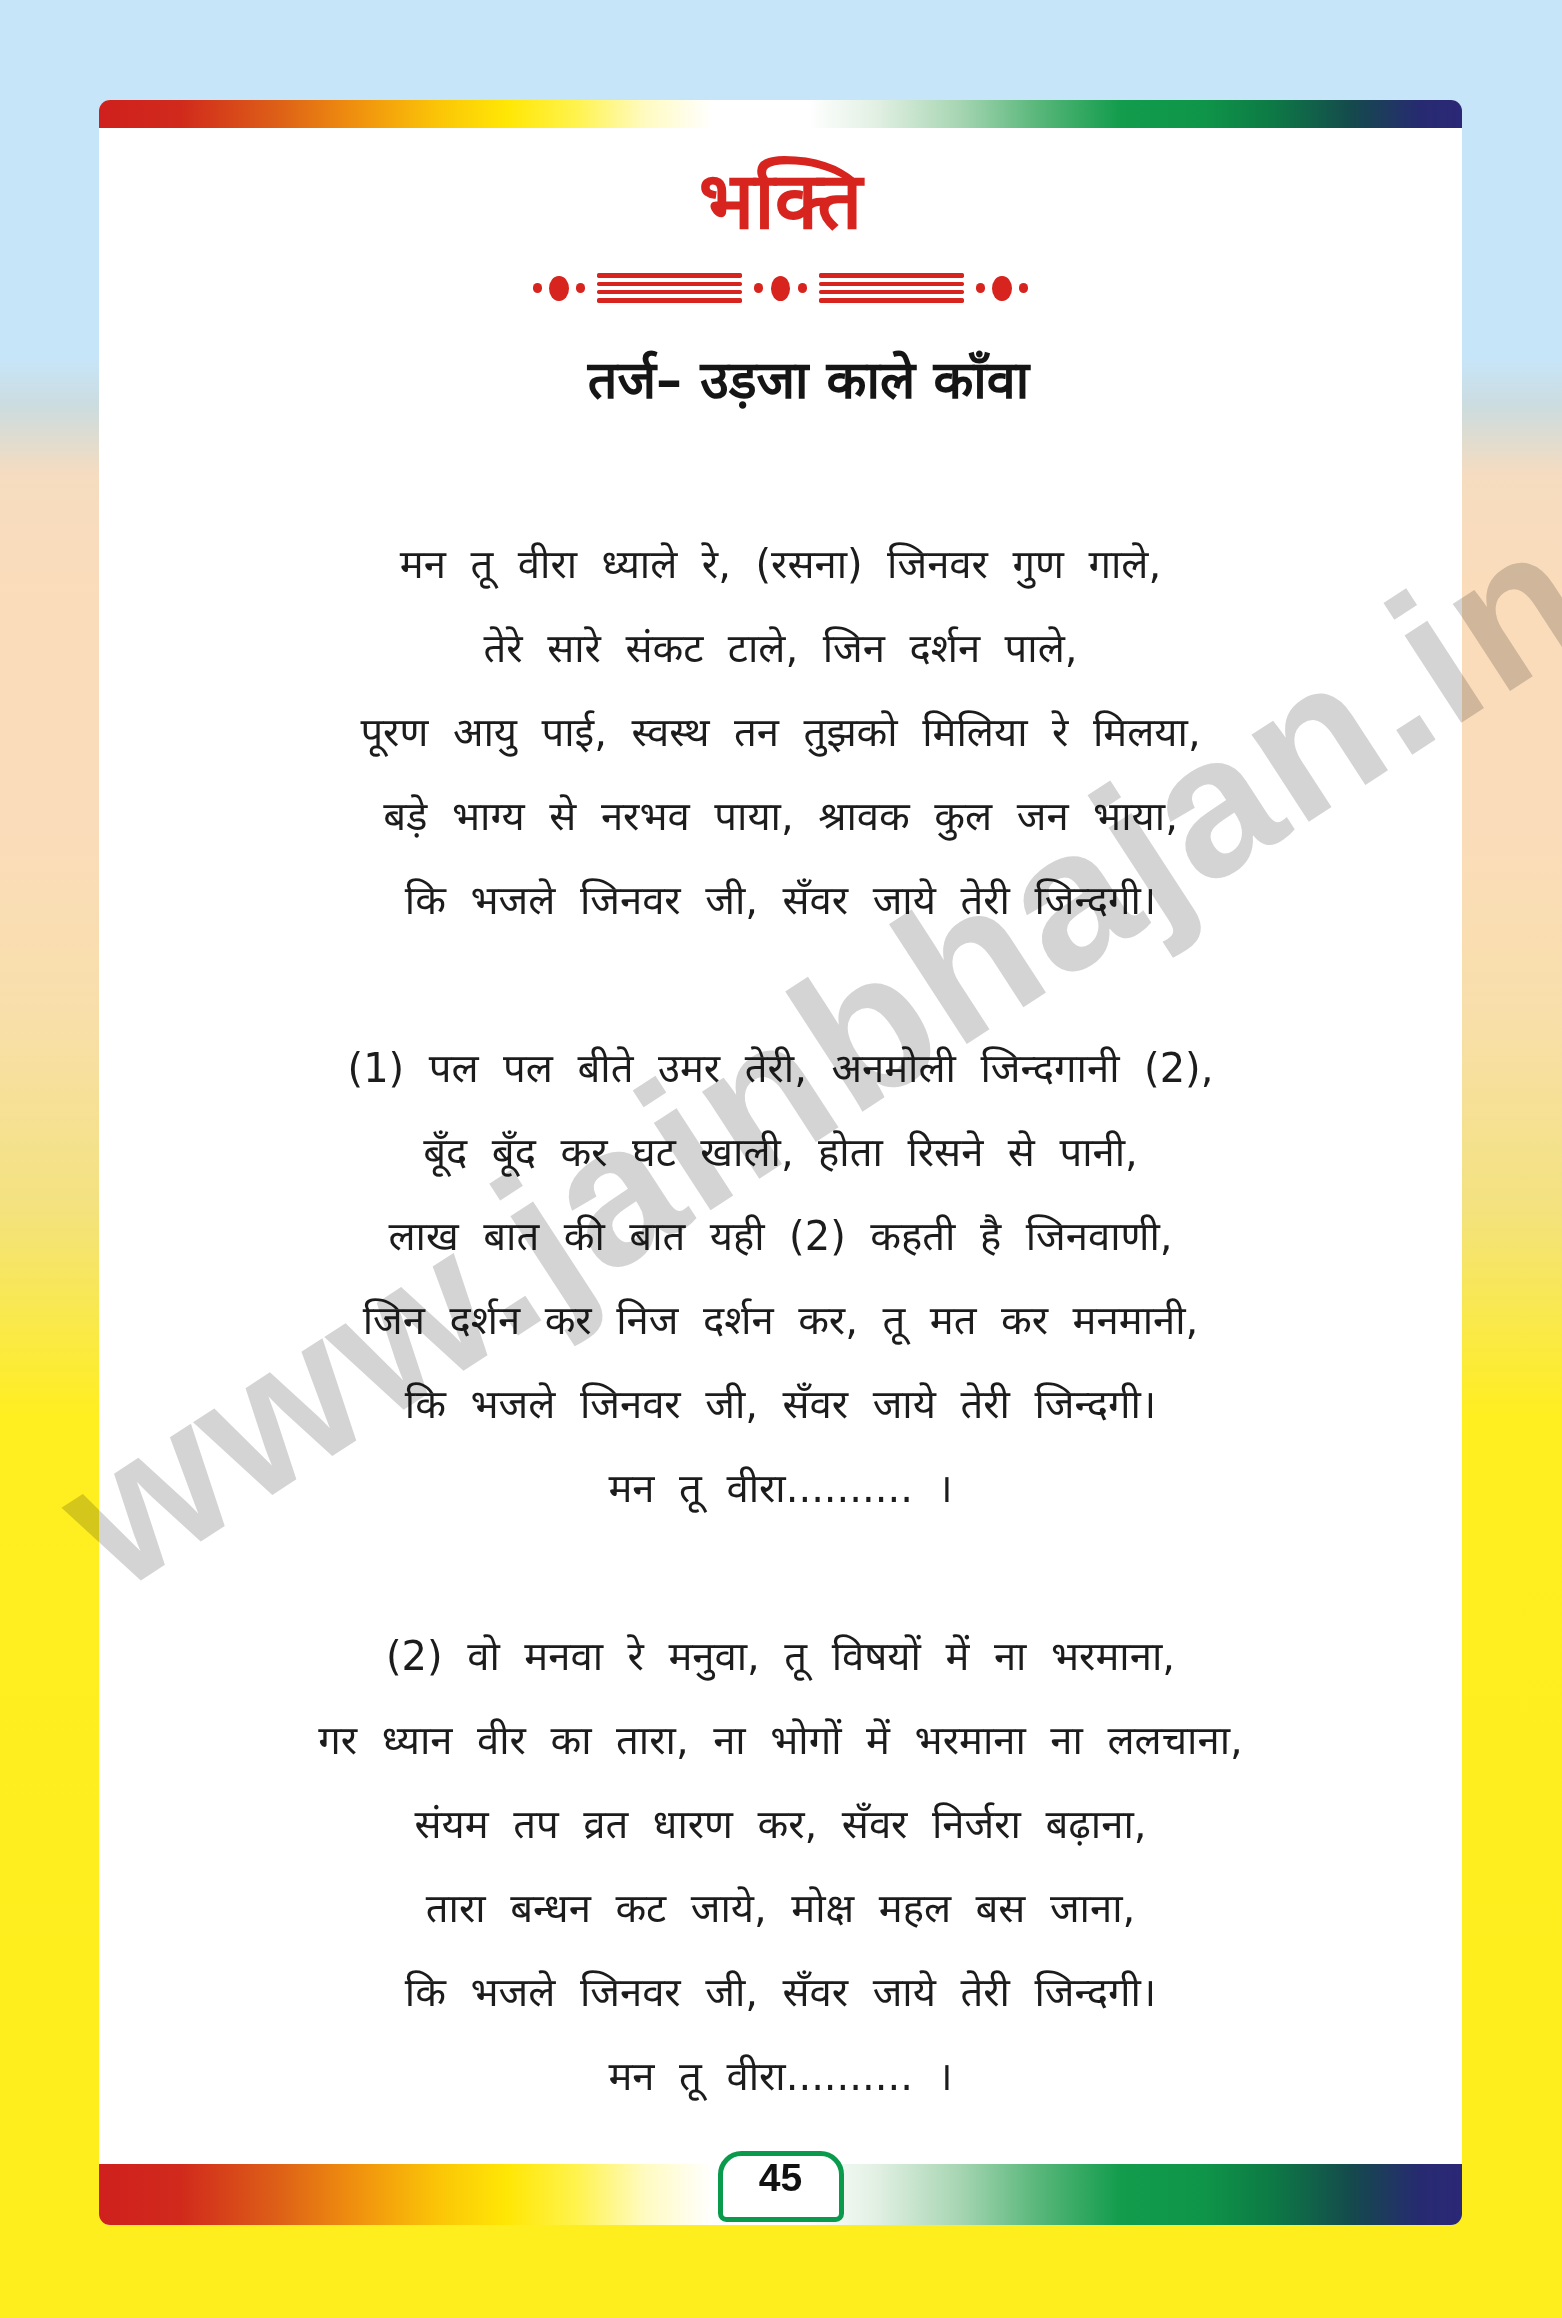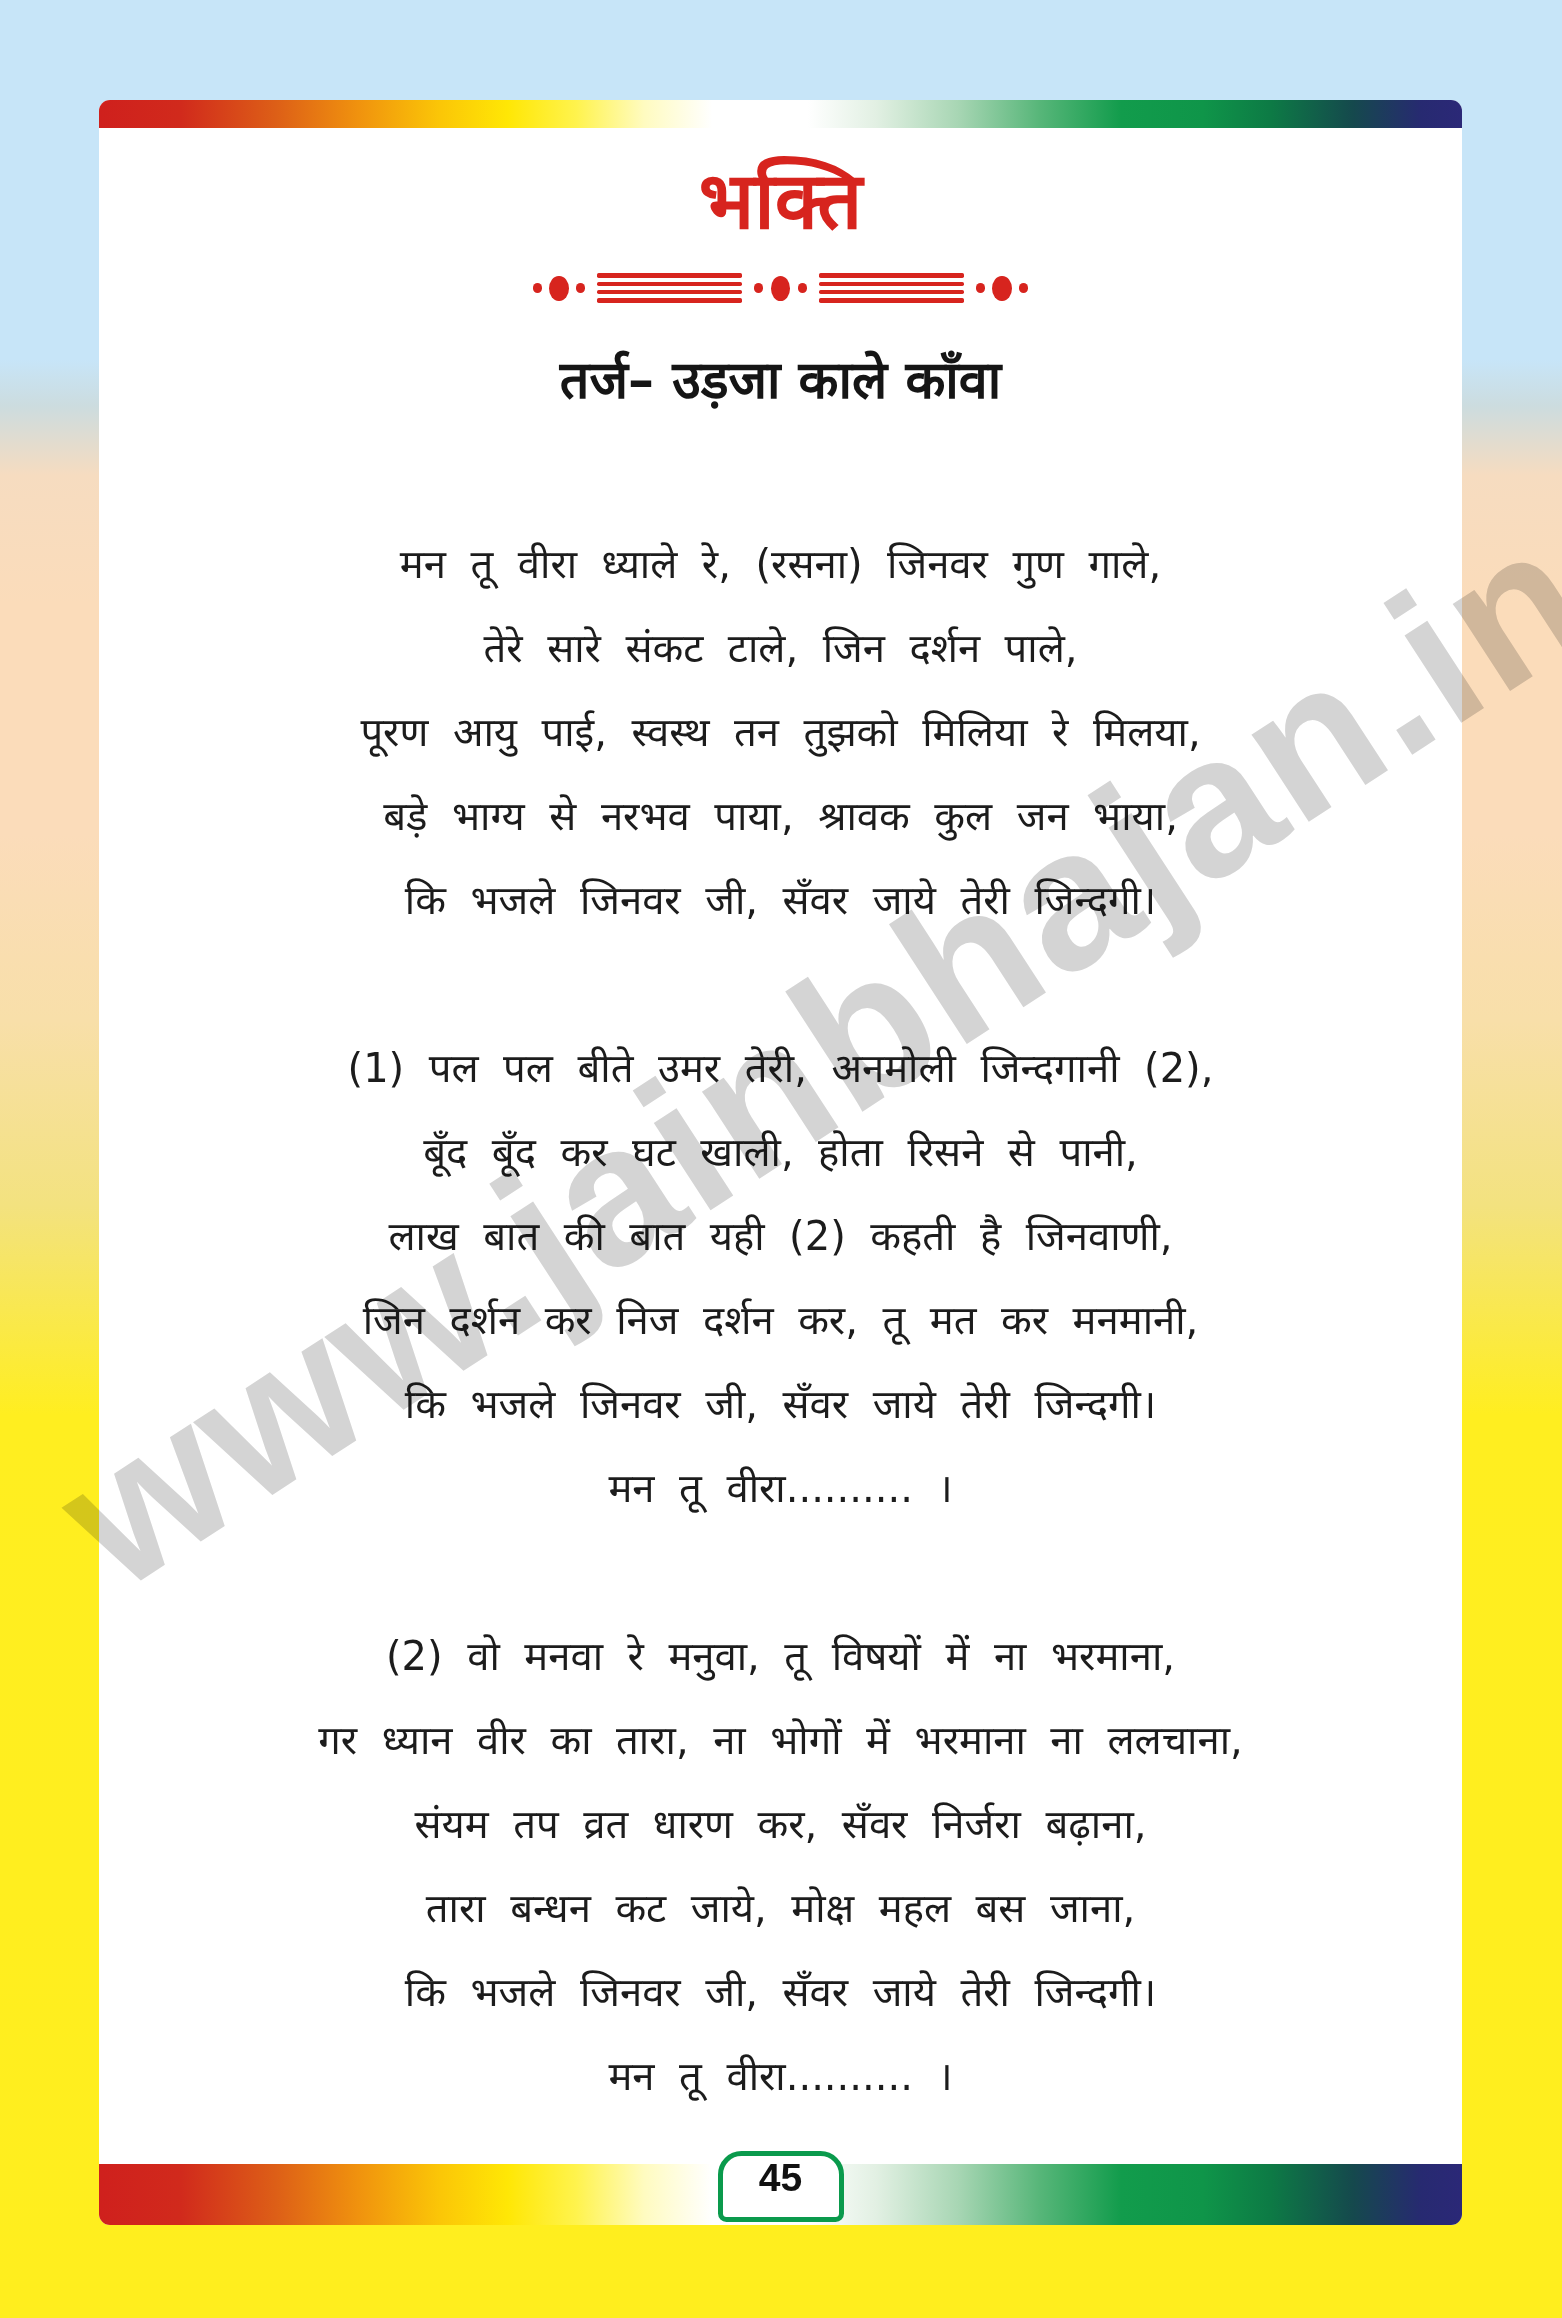--- a/index.html
+++ b/index.html
@@ -43,20 +43,21 @@
   }
   .dot-group{display:flex;align-items:center;gap:7.6px;}
   .dot-s{width:9.2px;height:9.2px;border-radius:50%;background:#d7241e;}
   .dot-b{width:19.3px;height:25px;border-radius:50%;background:#d7241e;}
   .line-group{display:flex;flex-direction:column;gap:4.2px;}
   .line-group span{display:block;width:145px;height:4.2px;background:#d7241e;border-radius:1.7px;}
   .subtitle{
     position:absolute;top:242px;left:0;width:100%;
     text-align:center;color:#151515;font-size:52px;font-weight:800;
     letter-spacing:0px;
+    padding-left:28px;
   }
   .lyrics{
     position:absolute;top:420px;left:0;width:100%;
     text-align:center;color:#1c1c1c;
   }
   .stanza{margin-bottom:84px;}
   .line{
     height:84px;display:flex;align-items:center;justify-content:center;
     font-size:40px;word-spacing:11.8px;white-space:nowrap;
   }

